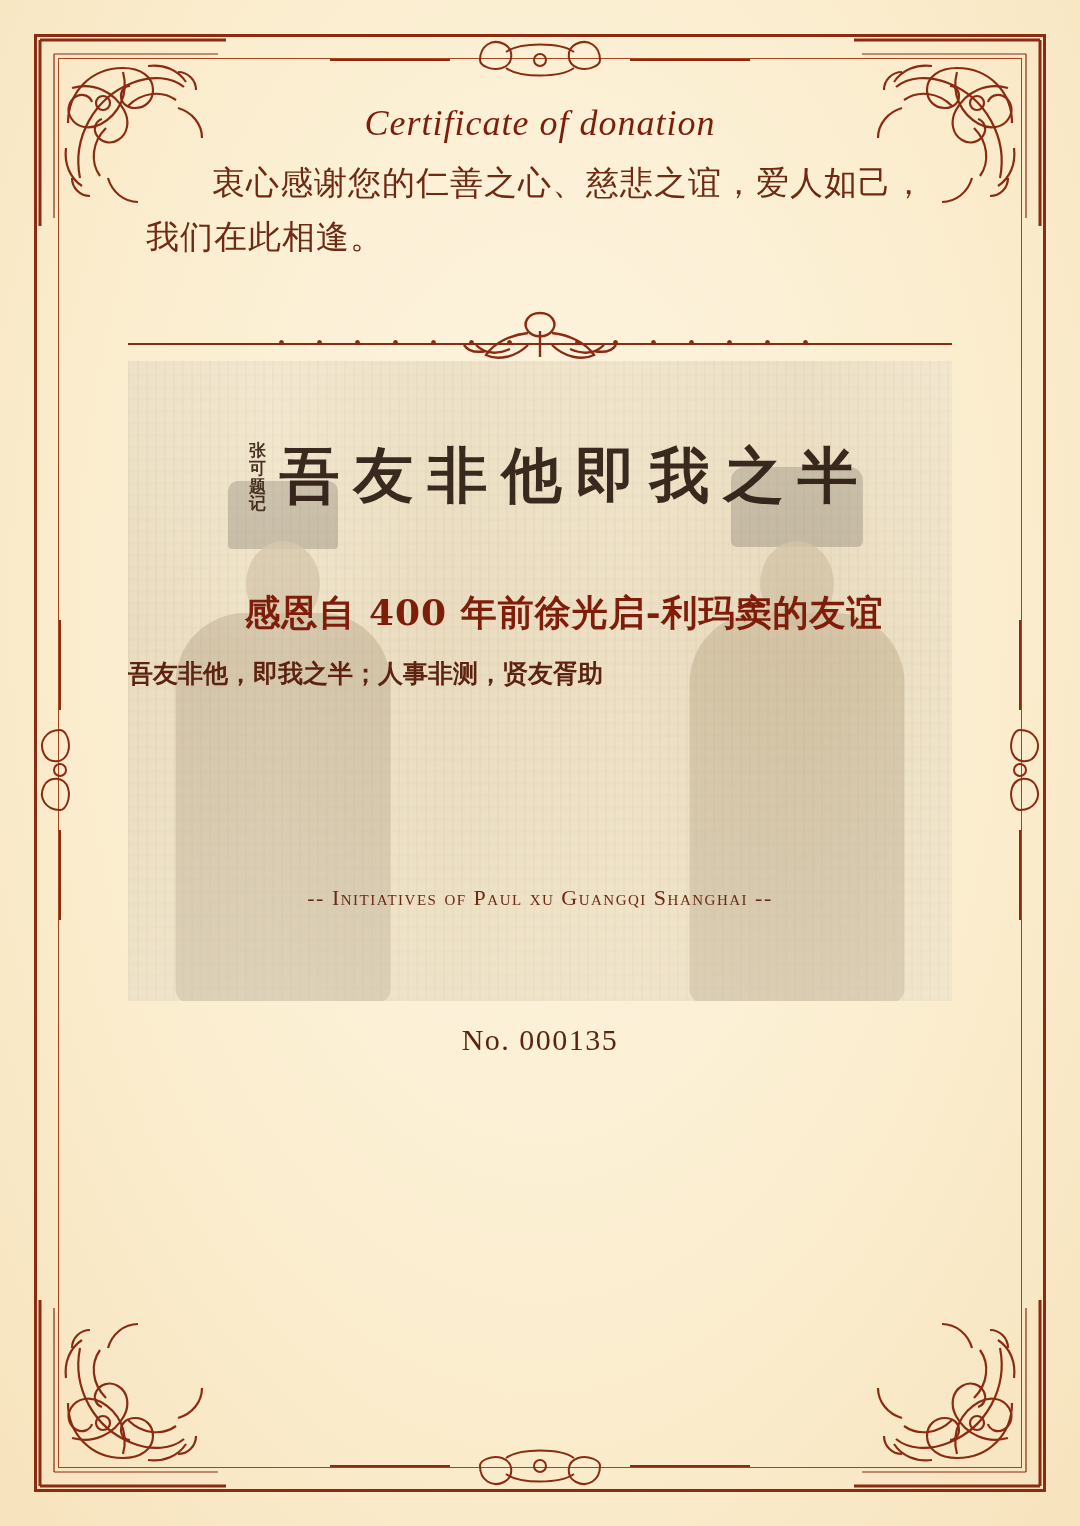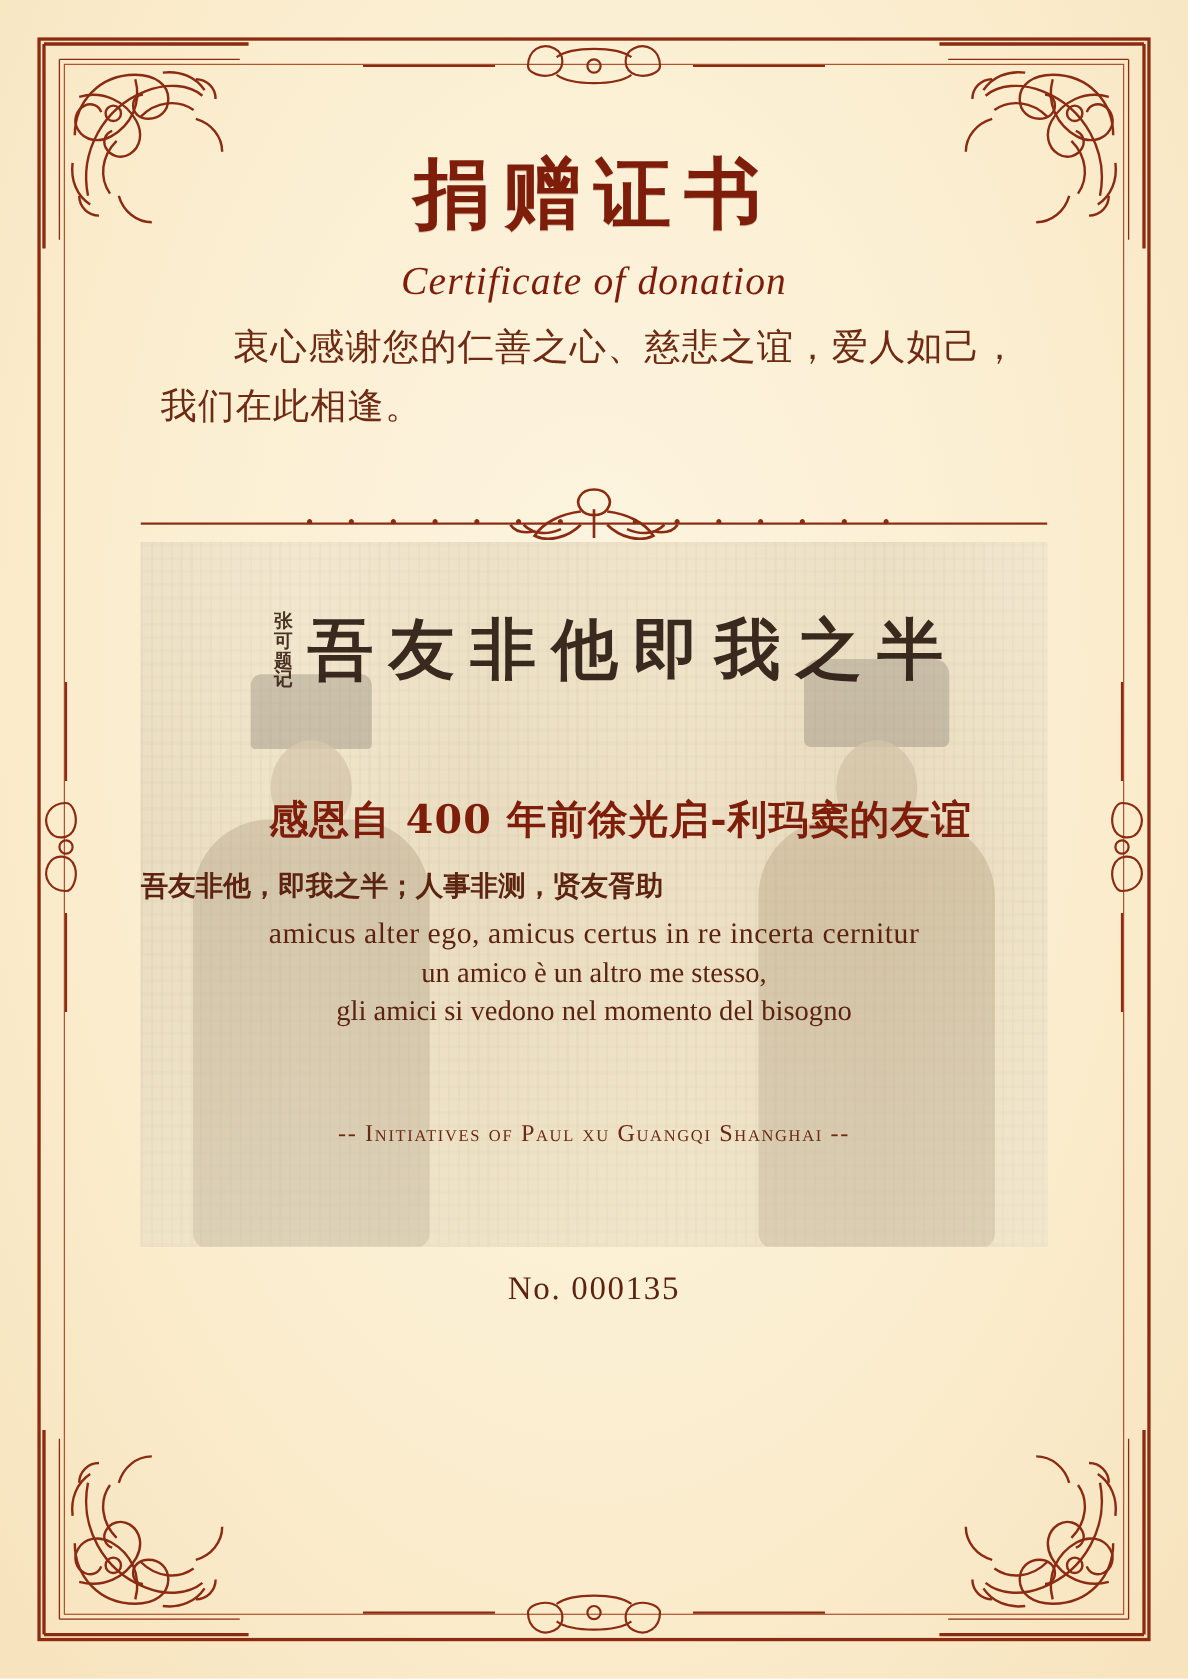--- a/index.html
+++ b/index.html
@@ -181,21 +181,21 @@
   .figure.right .robe { background: linear-gradient(180deg,#94794f,#6b5635); }
 
   .panel .scrim {
     position:absolute; inset:0;
     background: linear-gradient(180deg, rgba(250,242,222,.45) 0%, rgba(250,242,222,.30) 45%, rgba(250,242,222,.55) 100%);
   }
 
   .calligraphy {
     position: absolute;
     left: 0; right: 0;
-    top: 58px;
+    top: 75px;
     text-align: center;
     font-family: "DejaVu Serif", serif;
     font-weight: 700;
     font-size: 60px;
     letter-spacing: 14px;
     color: #2a1a10;
     opacity: .92;
     margin-left: 37px;
   }
   .calligraphy .seal {
@@ -383,21 +383,20 @@
     <svg viewBox="0 0 60 300" fill="none" stroke="currentColor" stroke-width="2">
       <path d="M30 0 V90 M30 210 V300"></path>
       <path d="M30 110 c-14 0-22 12-16 24 5 10 20 10 24-2 3-10-2-22-8-22z"></path>
       <path d="M30 190 c-14 0-22-12-16-24 5-10 20-10 24 2 3 10-2 22-8 22z"></path>
       <circle cx="30" cy="150" r="6"></circle>
     </svg>
   </div>
 
   <div class="content">
 
-    <div class="title-cn">捐赠证书</div>
     <div class="title-en">Certificate of donation</div>
 
 
     <div class="body-par second">衷心感谢您的仁善之心、慈悲之谊，爱人如己，我们在此相逢。</div>
 
     <div class="divider">
       <div class="rule"></div>
       <div class="dots left">• • • • • • •</div>
       <div class="dots right">• • • • • • •</div>
       <div class="flourish">
@@ -429,25 +428,20 @@
       <div class="scrim"></div>
 
       <div class="calligraphy">
         <span class="seal">张可题记</span><span>吾友非他即我之半</span>
       </div>
 
       <div class="panel-headline">感恩自 400 年前徐光启-利玛窦的友谊</div>
 
       <div class="panel-sub-cn">吾友非他，即我之半；人事非测，贤友胥助</div>
 
-      <div class="latin">
-        <div class="l1">amicus alter ego, amicus certus in re incerta cernitur</div>
-        <div class="l2">un amico è un altro me stesso,</div>
-        <div class="l3">gli amici si vedono nel momento del bisogno</div>
-      </div>
 
       <div class="initiatives">-- Initiatives of Paul xu Guangqi Shanghai --</div>
     </div>
 
     <div class="serial">No. 000135</div>
 
   </div>
 </div>
 
 </body></html>

